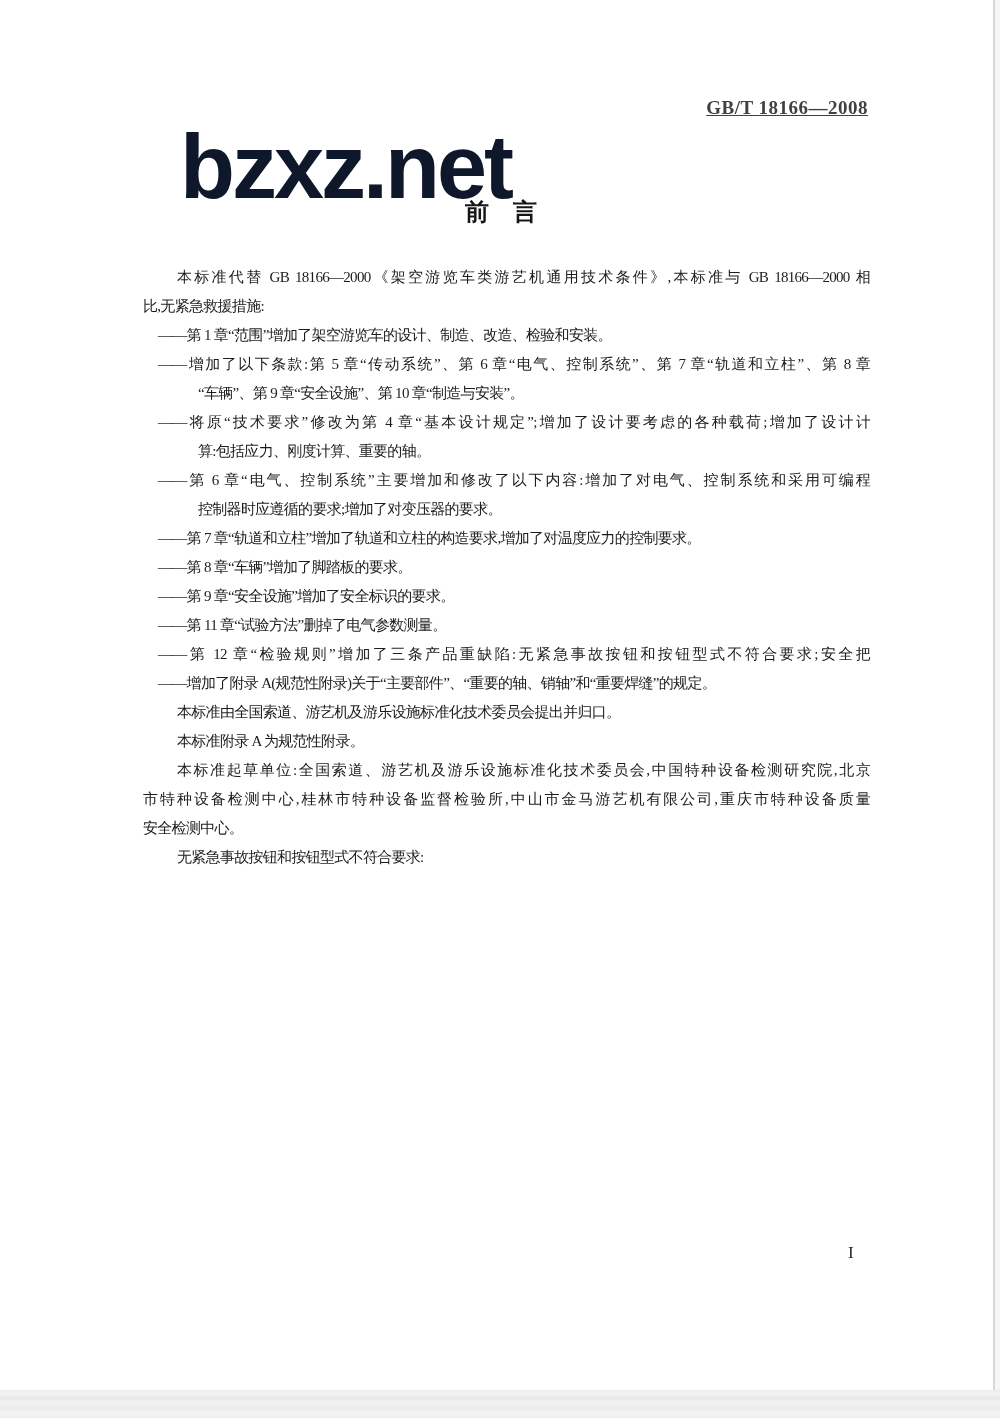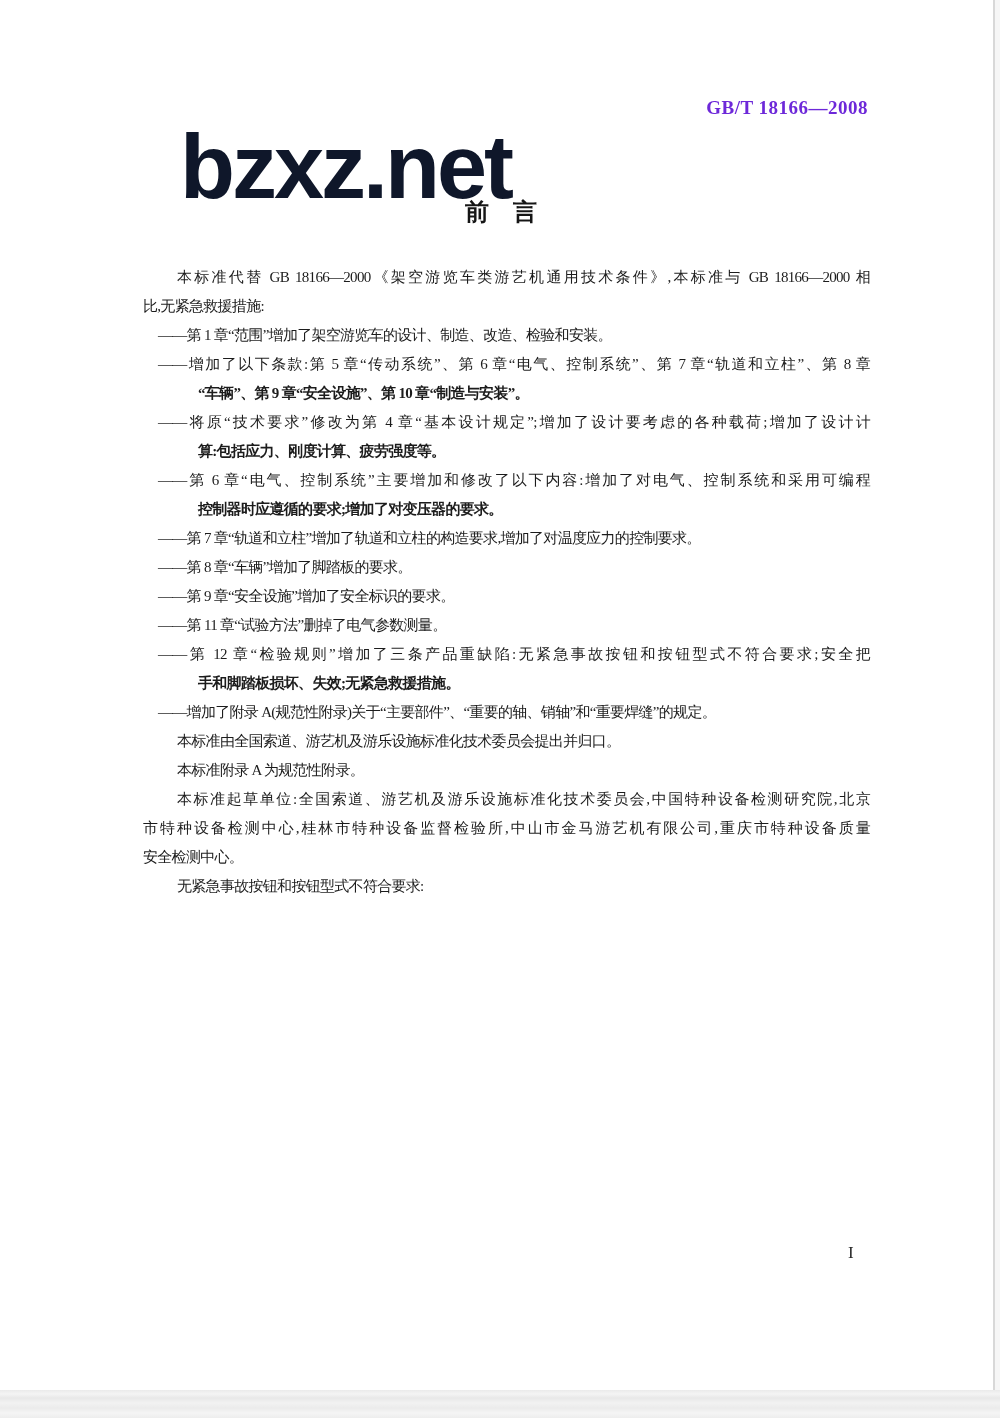--- a/index.html
+++ b/index.html
@@ -23,21 +23,22 @@
     user-select:none;
     line-height:1;
   }
   .header-code{
     position:absolute;
     top:97px;right:132px;
     font-size:19px;
     font-weight:700;
     letter-spacing:0.5px;
     z-index:2;
-    color:#6d28d9;
+    color:#404040;
+    text-decoration:underline;
   }
   .doc-title{
     position:absolute;
     top:188px;left:143px;width:700px;
     margin:8px;
     text-align:center;
     font-size:24px;
     font-weight:700;
     z-index:2;
     color:#151515;
@@ -46,21 +47,21 @@
     position:absolute;
     top:263px;left:143px;width:727px;
     z-index:2;
     font-size:15px;
     letter-spacing:-0.7px;
     line-height:29px;
   }
   .line{min-height:29px;}
   .para{text-indent:34px;}
   .dash{padding-left:15px;}
-  .hang{padding-left:55px;font-weight:bold;}
+  .hang{padding-left:55px;}
   .fill{text-align:justify;text-align-last:justify;}
   .page-number{
     position:absolute;
     top:1243px;left:848px;
     font-size:17px;
     z-index:2;
     color:#2a2a2a;
   }
   .edge-line{
     position:absolute;
@@ -90,29 +91,28 @@
 
   <h1 class="doc-title">前　言</h1>
 
   <div class="body-col">
     <div class="line para fill">本标准代替 GB 18166—2000《架空游览车类游艺机通用技术条件》,本标准与 GB 18166—2000 相</div>
     <div class="line cont">比,无紧急救援措施:</div>
     <div class="line dash">——第 1 章“范围”增加了架空游览车的设计、制造、改造、检验和安装。</div>
     <div class="line dash fill">——增加了以下条款:第 5 章“传动系统”、第 6 章“电气、控制系统”、第 7 章“轨道和立柱”、第 8 章</div>
     <div class="line hang">“车辆”、第 9 章“安全设施”、第 10 章“制造与安装”。</div>
     <div class="line dash fill">——将原“技术要求”修改为第 4 章“基本设计规定”;增加了设计要考虑的各种载荷;增加了设计计</div>
-    <div class="line hang">算:包括应力、刚度计算、疲劳强度等。</div>
+    <div class="line hang">算:包括应力、刚度计算、重要的轴。</div>
     <div class="line dash fill">——第 6 章“电气、控制系统”主要增加和修改了以下内容:增加了对电气、控制系统和采用可编程</div>
     <div class="line hang">控制器时应遵循的要求;增加了对变压器的要求。</div>
     <div class="line dash">——第 7 章“轨道和立柱”增加了轨道和立柱的构造要求,增加了对温度应力的控制要求。</div>
     <div class="line dash">——第 8 章“车辆”增加了脚踏板的要求。</div>
     <div class="line dash">——第 9 章“安全设施”增加了安全标识的要求。</div>
     <div class="line dash">——第 11 章“试验方法”删掉了电气参数测量。</div>
     <div class="line dash fill">——第 12 章“检验规则”增加了三条产品重缺陷:无紧急事故按钮和按钮型式不符合要求;安全把</div>
-    <div class="line hang">手和脚踏板损坏、失效;无紧急救援措施。</div>
     <div class="line dash">——增加了附录 A(规范性附录)关于“主要部件”、“重要的轴、销轴”和“重要焊缝”的规定。</div>
     <div class="line para">本标准由全国索道、游艺机及游乐设施标准化技术委员会提出并归口。</div>
     <div class="line para">本标准附录 A 为规范性附录。</div>
     <div class="line para fill">本标准起草单位:全国索道、游艺机及游乐设施标准化技术委员会,中国特种设备检测研究院,北京</div>
     <div class="line cont fill">市特种设备检测中心,桂林市特种设备监督检验所,中山市金马游艺机有限公司,重庆市特种设备质量</div>
     <div class="line cont">安全检测中心。</div>
     <div class="line para">无紧急事故按钮和按钮型式不符合要求:</div>
   </div>
 
   <div class="page-number">I</div>

